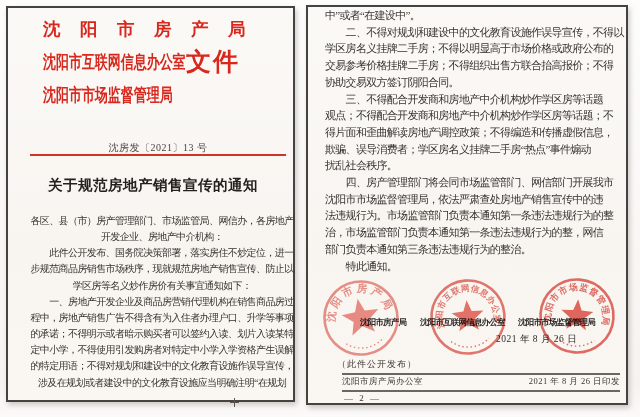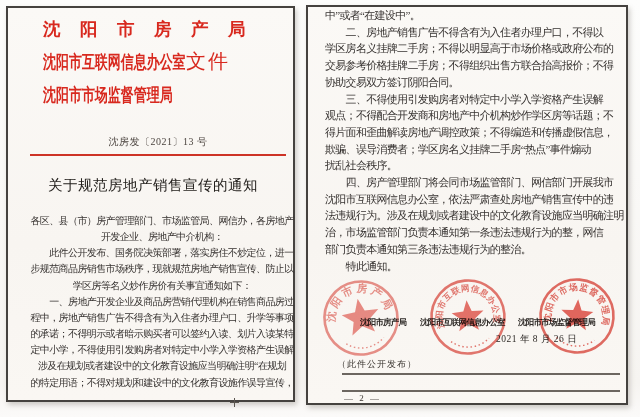--- a/index.html
+++ b/index.html
@@ -18,27 +18,27 @@
   .page-right { left:306px; top:5px; width:322px; height:400px; }
 
   
   .red-header { position:absolute; left:35px; top:4px; width:208px; color:#d8281e; }
   .rh-row { height:33px; display:flex; align-items:center; }
   .rh-spread { font-size:17.5px; font-weight:bold; letter-spacing:19.5px; white-space:nowrap; }
   .cond-wrap { display:inline-block; overflow:visible; }
   .cond { display:inline-block; font-size:18px; font-weight:bold; white-space:nowrap; transform:scaleX(.72); transform-origin:left center; }
   .w2 { width:143px; }
   .w3 { width:132px; }
-  .doc-type { font-size:20px; font-weight:normal; letter-spacing:2px; white-space:nowrap; }
+  .doc-type { font-size:25px; font-weight:bold; letter-spacing:2px; white-space:nowrap; }
 
-  .doc-number { position:absolute; left:22px; top:127px; width:256px; text-align:center;
+  .doc-number { position:absolute; left:22px; top:133px; width:256px; text-align:center;
     font-size:10px; color:#4c4540; letter-spacing:.5px; }
   .red-rule { position:absolute; left:22px; top:146px; width:256px; height:2px; background:#cd3326; }
   .doc-title { position:absolute; left:10px; top:168px; width:270px; text-align:center;
-    font-size:14.5px; font-weight:normal; color:#23201d; letter-spacing:.5px; }
+    font-size:14.5px; font-weight:bold; color:#23201d; letter-spacing:.5px; }
 
   .body-block { position:absolute; color:#363230; }
   .bb-left  { left:22px; top:205px; width:264px; font-size:10px;  line-height:16.15px; letter-spacing:-0.6px;text-align:center; }
   .bb-right { left:17px; top:0px;   width:294px; font-size:11px;  line-height:16.7px;  letter-spacing:-0.7px; }
   .bline { white-space:nowrap; }
 
   
   .sig-name { position:absolute; top:310px; font-size:8.5px; font-weight:bold; letter-spacing:-0.8px;
     color:#2e2a27; white-space:nowrap; }
   .sig-date { position:absolute; left:188px; top:326px; font-size:9.5px; color:#2e2a27; letter-spacing:.5px; white-space:nowrap; }
@@ -86,43 +86,43 @@
     <div class="body-block bb-left">
       <div class="bline">各区、县（市）房产管理部门、市场监管局、网信办，各房地产</div>
       <div class="bline">开发企业、房地产中介机构：</div>
       <div class="bline">　　此件公开发布、国务院决策部署，落实房住不炒定位，进一</div>
       <div class="bline">步规范商品房销售市场秩序，现就规范房地产销售宣传、防止以</div>
       <div class="bline">学区房等名义炒作房价有关事宜通知如下：</div>
       <div class="bline">　　一、房地产开发企业及商品房营销代理机构在销售商品房过</div>
       <div class="bline">程中，房地产销售广告不得含有为入住者办理户口、升学等事项</div>
       <div class="bline">的承诺；不得明示或者暗示购买者可以签约入读、划片入读某特</div>
       <div class="bline">定中小学，不得使用引发购房者对特定中小学入学资格产生误解</div>
+      <div class="bline">的特定用语；不得对规划和建设中的文化教育设施作误导宣传，</div>
       <div class="bline">涉及在规划或者建设中的文化教育设施应当明确注明“在规划</div>
-      <div class="bline">的特定用语；不得对规划和建设中的文化教育设施作误导宣传，</div>
     </div>
 
     <div class="crop-mark"></div>
   </div>
 
   <div class="page page-right">
 
     <div class="body-block bb-right">
       <div class="bline">中”或者“在建设中”。</div>
-      <div class="bline">　　二、房地产销售广告不得含有为入住者办理户口，不得以</div>
+      <div class="bline">　　二、不得对规划和建设中的文化教育设施作误导宣传，不得以</div>
       <div class="bline">学区房名义挂牌二手房；不得以明显高于市场价格或政府公布的</div>
       <div class="bline">交易参考价格挂牌二手房；不得组织出售方联合抬高报价；不得</div>
       <div class="bline">协助交易双方签订阴阳合同。</div>
-      <div class="bline">　　三、不得使用引发购房者对特定中小学入学资格产生误解</div>
+      <div class="bline">　　三、不得配合开发商和房地产中介机构炒作学区房等话题</div>
       <div class="bline">观点；不得配合开发商和房地产中介机构炒作学区房等话题；不</div>
       <div class="bline">得片面和歪曲解读房地产调控政策；不得编造和传播虚假信息，</div>
       <div class="bline">欺骗、误导消费者；学区房名义挂牌二手房“热点”事件煽动</div>
       <div class="bline">扰乱社会秩序。</div>
       <div class="bline">　　四、房产管理部门将会同市场监管部门、网信部门开展我市</div>
-      <div class="bline">沈阳市互联网信息办公室，依法严肃查处房地产销售宣传中的违</div>
-      <div class="bline">法违规行为。涉及在规划或者建设中的文化教育设施应当明确注明</div>
+      <div class="bline">沈阳市市场监督管理局，依法严肃查处房地产销售宣传中的违</div>
+      <div class="bline">法违规行为。市场监管部门负责本通知第一条违法违规行为的整</div>
       <div class="bline">治，市场监管部门负责本通知第一条违法违规行为的整，网信</div>
       <div class="bline">部门负责本通知第三条违法违规行为的整治。</div>
       <div class="bline">　　特此通知。</div>
     </div>
 
     <span class="sig-name" style="left:52px">沈阳市房产局</span>
     <span class="sig-name" style="left:112px">沈阳市互联网信息办公室</span>
     <span class="sig-name" style="left:210px">沈阳市市场监督管理局</span>
     <div class="sig-date">2021 年 8 月 26 日</div>
     <div class="pub-note">（此件公开发布）</div>
@@ -157,17 +157,21 @@
         <polygon transform="scale(1.05)" fill="#e0443a" points="0,-16 4,-5.5 15.2,-4.9 6.5,2.1 9.4,12.9 0,6.8 -9.4,12.9 -6.5,2.1 -15.2,-4.9 -4,-5.5"></polygon>
         <path id="sealArc3" d="M -24.4,8.9 A 26 26 0 1 1 24.4,8.9"></path>
         <text font-size="8.8" fill="#dd4a40" letter-spacing="0.9" font-weight="bold">
           <textPath href="#sealArc3" startOffset="50%" text-anchor="middle">沈阳市市场监督管理局</textPath>
         </text>
         <path d="M -19,23 A 29 29 0 0 0 19,23" stroke="#dd4a40" stroke-width="1.4" stroke-dasharray="1.5 2.6"></path>
       </g>
     </svg>
 
     <div class="foot-rule fr1"></div>
+    <div class="foot-row">
+      <span>沈阳市房产局办公室</span>
+      <span>2021 年 8 月 26 日印发</span>
+    </div>
     <div class="foot-rule fr2"></div>
     <div class="page-num">— 2 —</div>
   </div>
 
 </div>
 
 </body></html>

